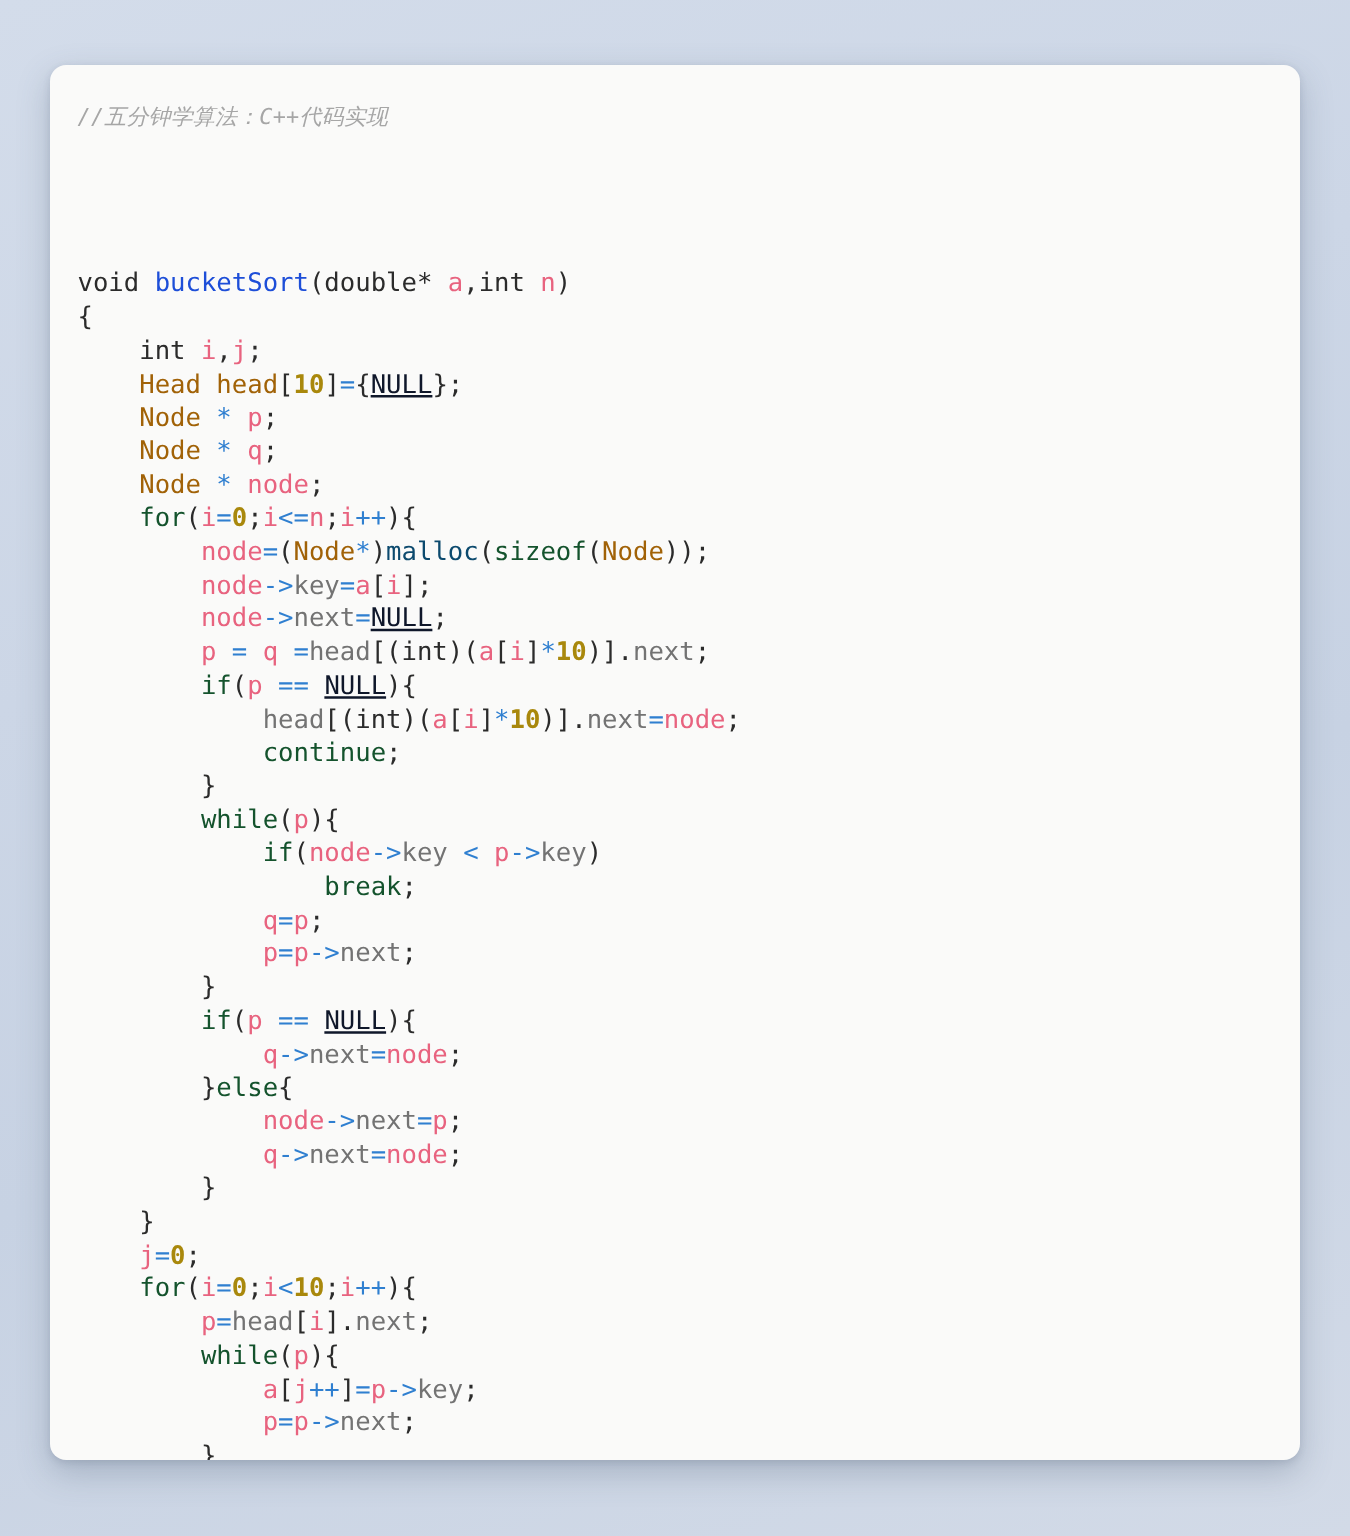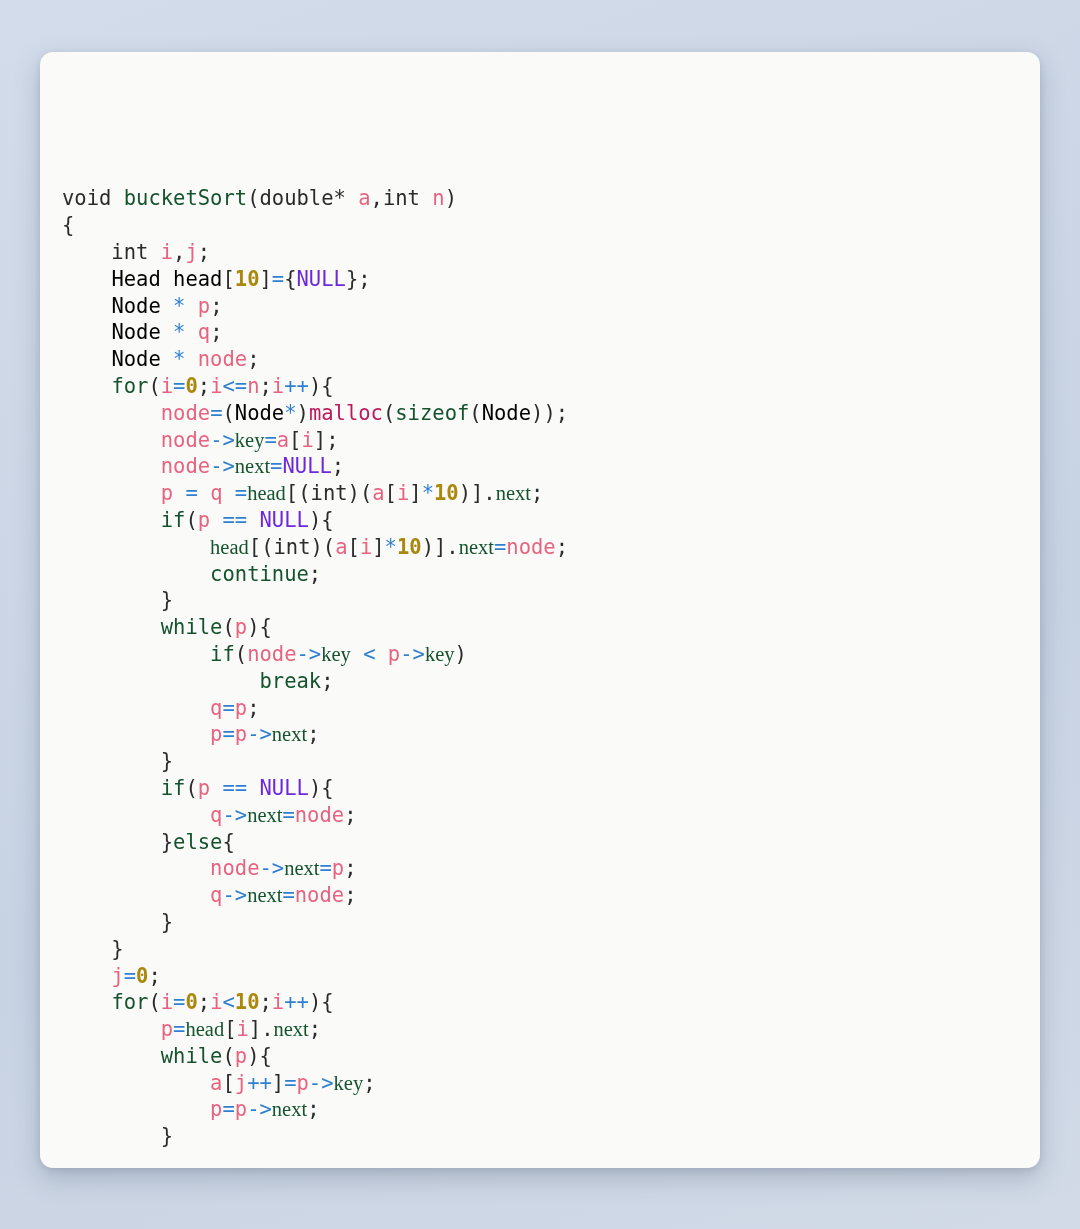--- a/index.html
+++ b/index.html
@@ -52,36 +52,37 @@
     white-space: pre;
     letter-spacing: 0px;
   }
   .code-line {
     white-space: pre;
     min-height: 26.8px;
   }
   
   .t-plain   { color: #2b2b2b; }
   .t-kw      { color: #14532d; }
-  .t-fn      { color: #14532d; margin-top: 20px; }
+  .t-fn      { color: #1d4ed8; margin-top: 20px; }
   .t-ident   { color: #e8637f; }
-  .t-type    { color: #000000; }
+  .t-type    { color: #a16207; }
   .t-num     { color: #a9880c; font-weight: bold; }
-  .t-null    { color: #6d28d9; }
+  .t-null    { color: #0f172a; text-decoration: underline; }
   .t-op      { color: #2f7fd0; }
-  .t-member  { color: #14532d; font-family: Liberation Serif, serif; }
-  .t-call    { color: #be185d; text-align: center; }
+  .t-member  { color: #737373; }
+  .t-call    { color: #0c4a6e; text-align: center; }
 </style>
 </head>
 <body>
 
 <div id="page-root">
 
   <div class="code-card">
 
+    <div class="comment-line">//五分钟学算法：C++代码实现</div>
 
     <div class="code-block">
       
     <div class="code-line"><span class="t-plain">void </span><span class="t-fn">bucketSort</span><span class="t-plain">(double* </span><span class="t-ident">a</span><span class="t-plain">,int </span><span class="t-ident">n</span><span class="t-plain">)</span></div><div class="code-line"><span class="t-plain">{</span></div><div class="code-line"><span class="t-plain">    int </span><span class="t-ident">i</span><span class="t-plain">,</span><span class="t-ident">j</span><span class="t-plain">;</span></div><div class="code-line"><span class="t-plain">    </span><span class="t-type">Head head</span><span class="t-plain">[</span><span class="t-num">10</span><span class="t-plain">]</span><span class="t-op">=</span><span class="t-plain">{</span><span class="t-null">NULL</span><span class="t-plain">};</span></div><div class="code-line"><span class="t-plain">    </span><span class="t-type">Node</span><span class="t-plain"> </span><span class="t-op">*</span><span class="t-plain"> </span><span class="t-ident">p</span><span class="t-plain">;</span></div><div class="code-line"><span class="t-plain">    </span><span class="t-type">Node</span><span class="t-plain"> </span><span class="t-op">*</span><span class="t-plain"> </span><span class="t-ident">q</span><span class="t-plain">;</span></div><div class="code-line"><span class="t-plain">    </span><span class="t-type">Node</span><span class="t-plain"> </span><span class="t-op">*</span><span class="t-plain"> </span><span class="t-ident">node</span><span class="t-plain">;</span></div><div class="code-line"><span class="t-plain">    </span><span class="t-kw">for</span><span class="t-plain">(</span><span class="t-ident">i</span><span class="t-op">=</span><span class="t-num">0</span><span class="t-plain">;</span><span class="t-ident">i</span><span class="t-op">&lt;=</span><span class="t-ident">n</span><span class="t-plain">;</span><span class="t-ident">i</span><span class="t-op">++</span><span class="t-plain">){</span></div><div class="code-line"><span class="t-plain">        </span><span class="t-ident">node</span><span class="t-op">=</span><span class="t-plain">(</span><span class="t-type">Node</span><span class="t-op">*</span><span class="t-plain">)</span><span class="t-call">malloc</span><span class="t-plain">(</span><span class="t-kw">sizeof</span><span class="t-plain">(</span><span class="t-type">Node</span><span class="t-plain">));</span></div><div class="code-line"><span class="t-plain">        </span><span class="t-ident">node</span><span class="t-op">-&gt;</span><span class="t-member">key</span><span class="t-op">=</span><span class="t-ident">a</span><span class="t-plain">[</span><span class="t-ident">i</span><span class="t-plain">];</span></div><div class="code-line"><span class="t-plain">        </span><span class="t-ident">node</span><span class="t-op">-&gt;</span><span class="t-member">next</span><span class="t-op">=</span><span class="t-null">NULL</span><span class="t-plain">;</span></div><div class="code-line"><span class="t-plain">        </span><span class="t-ident">p</span><span class="t-plain"> </span><span class="t-op">=</span><span class="t-plain"> </span><span class="t-ident">q</span><span class="t-plain"> </span><span class="t-op">=</span><span class="t-member">head</span><span class="t-plain">[(int)(</span><span class="t-ident">a</span><span class="t-plain">[</span><span class="t-ident">i</span><span class="t-plain">]</span><span class="t-op">*</span><span class="t-num">10</span><span class="t-plain">)].</span><span class="t-member">next</span><span class="t-plain">;</span></div><div class="code-line"><span class="t-plain">        </span><span class="t-kw">if</span><span class="t-plain">(</span><span class="t-ident">p</span><span class="t-plain"> </span><span class="t-op">==</span><span class="t-plain"> </span><span class="t-null">NULL</span><span class="t-plain">){</span></div><div class="code-line"><span class="t-plain">            </span><span class="t-member">head</span><span class="t-plain">[(int)(</span><span class="t-ident">a</span><span class="t-plain">[</span><span class="t-ident">i</span><span class="t-plain">]</span><span class="t-op">*</span><span class="t-num">10</span><span class="t-plain">)].</span><span class="t-member">next</span><span class="t-op">=</span><span class="t-ident">node</span><span class="t-plain">;</span></div><div class="code-line"><span class="t-plain">            </span><span class="t-kw">continue</span><span class="t-plain">;</span></div><div class="code-line"><span class="t-plain">        }</span></div><div class="code-line"><span class="t-plain">        </span><span class="t-kw">while</span><span class="t-plain">(</span><span class="t-ident">p</span><span class="t-plain">){</span></div><div class="code-line"><span class="t-plain">            </span><span class="t-kw">if</span><span class="t-plain">(</span><span class="t-ident">node</span><span class="t-op">-&gt;</span><span class="t-member">key</span><span class="t-plain"> </span><span class="t-op">&lt;</span><span class="t-plain"> </span><span class="t-ident">p</span><span class="t-op">-&gt;</span><span class="t-member">key</span><span class="t-plain">)</span></div><div class="code-line"><span class="t-plain">                </span><span class="t-kw">break</span><span class="t-plain">;</span></div><div class="code-line"><span class="t-plain">            </span><span class="t-ident">q</span><span class="t-op">=</span><span class="t-ident">p</span><span class="t-plain">;</span></div><div class="code-line"><span class="t-plain">            </span><span class="t-ident">p</span><span class="t-op">=</span><span class="t-ident">p</span><span class="t-op">-&gt;</span><span class="t-member">next</span><span class="t-plain">;</span></div><div class="code-line"><span class="t-plain">        }</span></div><div class="code-line"><span class="t-plain">        </span><span class="t-kw">if</span><span class="t-plain">(</span><span class="t-ident">p</span><span class="t-plain"> </span><span class="t-op">==</span><span class="t-plain"> </span><span class="t-null">NULL</span><span class="t-plain">){</span></div><div class="code-line"><span class="t-plain">            </span><span class="t-ident">q</span><span class="t-op">-&gt;</span><span class="t-member">next</span><span class="t-op">=</span><span class="t-ident">node</span><span class="t-plain">;</span></div><div class="code-line"><span class="t-plain">        }</span><span class="t-kw">else</span><span class="t-plain">{</span></div><div class="code-line"><span class="t-plain">            </span><span class="t-ident">node</span><span class="t-op">-&gt;</span><span class="t-member">next</span><span class="t-op">=</span><span class="t-ident">p</span><span class="t-plain">;</span></div><div class="code-line"><span class="t-plain">            </span><span class="t-ident">q</span><span class="t-op">-&gt;</span><span class="t-member">next</span><span class="t-op">=</span><span class="t-ident">node</span><span class="t-plain">;</span></div><div class="code-line"><span class="t-plain">        }</span></div><div class="code-line"><span class="t-plain">    }</span></div><div class="code-line"><span class="t-plain">    </span><span class="t-ident">j</span><span class="t-op">=</span><span class="t-num">0</span><span class="t-plain">;</span></div><div class="code-line"><span class="t-plain">    </span><span class="t-kw">for</span><span class="t-plain">(</span><span class="t-ident">i</span><span class="t-op">=</span><span class="t-num">0</span><span class="t-plain">;</span><span class="t-ident">i</span><span class="t-op">&lt;</span><span class="t-num">10</span><span class="t-plain">;</span><span class="t-ident">i</span><span class="t-op">++</span><span class="t-plain">){</span></div><div class="code-line"><span class="t-plain">        </span><span class="t-ident">p</span><span class="t-op">=</span><span class="t-member">head</span><span class="t-plain">[</span><span class="t-ident">i</span><span class="t-plain">].</span><span class="t-member">next</span><span class="t-plain">;</span></div><div class="code-line"><span class="t-plain">        </span><span class="t-kw">while</span><span class="t-plain">(</span><span class="t-ident">p</span><span class="t-plain">){</span></div><div class="code-line"><span class="t-plain">            </span><span class="t-ident">a</span><span class="t-plain">[</span><span class="t-ident">j</span><span class="t-op">++</span><span class="t-plain">]</span><span class="t-op">=</span><span class="t-ident">p</span><span class="t-op">-&gt;</span><span class="t-member">key</span><span class="t-plain">;</span></div><div class="code-line"><span class="t-plain">            </span><span class="t-ident">p</span><span class="t-op">=</span><span class="t-ident">p</span><span class="t-op">-&gt;</span><span class="t-member">next</span><span class="t-plain">;</span></div><div class="code-line"><span class="t-plain">        }</span></div></div>
 
   </div>
 
 </div>
 
 </body></html>

